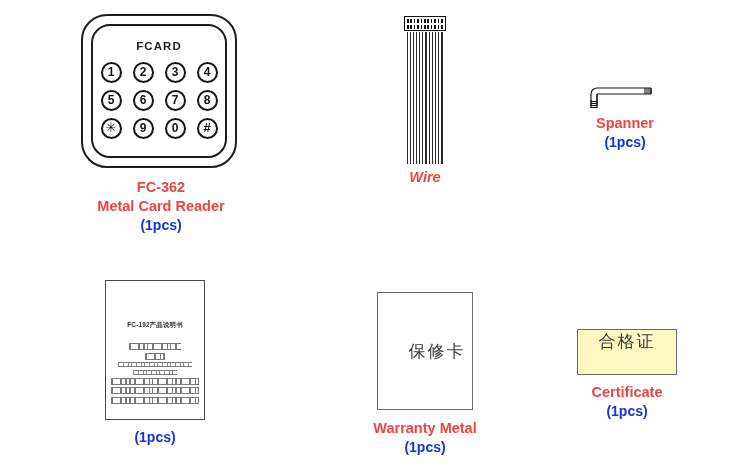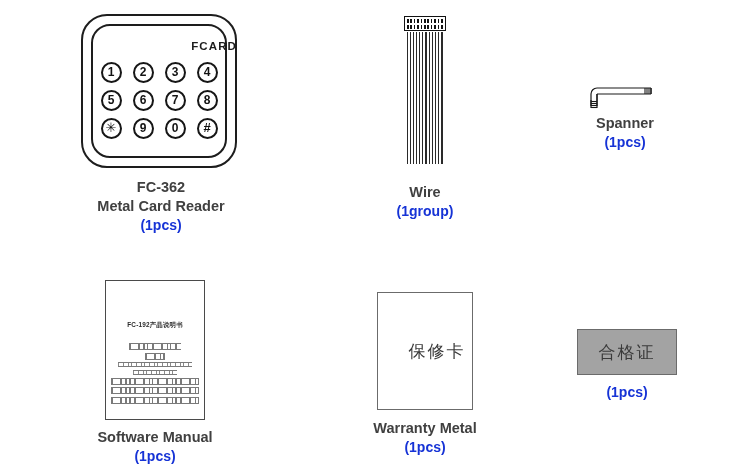--- a/index.html
+++ b/index.html
@@ -23,21 +23,21 @@
     position: absolute;
     text-align: center;
   }
   .caption {
     text-align: center;
     line-height: 1.32;
   }
   .cap-line {
     font-size: 14.5px;
     font-weight: bold;
-    color: #404040;
+    color: #ef4444;
     white-space: nowrap;
   }
   .cap-qty {
     font-size: 14px;
     font-weight: bold;
     color: #1633d6;
     white-space: nowrap;
   }
 
   
@@ -65,21 +65,21 @@
     border: 2px solid #1d1d1d;
     border-radius: 19px;
     background: #fff;
     box-sizing: border-box;
   }
   .brand {
     position: absolute;
     top: 26px;
     left: 0;
     width: 156px;
-    text-align: right;
+    text-align: center;
     font-size: 11.5px;
     font-weight: bold;
     letter-spacing: 1.1px;
     color: #1d1d1d;
   }
   .keypad {
     position: absolute;
     left: 14px;
     top: 48px;
     width: 128px;
@@ -205,24 +205,24 @@
     color: #3a3a3a;
     letter-spacing: 2px;
   }
 
   
   #certificate-art {
     width: 100px;
     height: 46px;
     margin: 0 auto;
     border: 1.4px solid #6b6b6b;
-    background: #a3a3a3;
+    background: #fef9c3;
     box-sizing: border-box;
     display: flex;
-    align-items: center;
+    align-items: flex-start;
     justify-content: center;
   }
 </style>
 </head>
 <body>
 
 <div class="stage">
 
   <div class="item" style="left:73px; top:14px; width:176px;">
     <div id="reader-art">
@@ -252,23 +252,22 @@
   </div>
 
   <div class="item" style="left:365px; top:16px; width:120px;">
     <div id="wire-art">
       <div class="wire-connector">
         <div class="pin-row top"></div>
         <div class="pin-row bot"></div>
       </div>
       <div class="wire-ribbon"></div>
     </div>
-    <div class="caption" style="margin-top:17px;">
+    <div class="caption" style="margin-top:2px;font-style:italic;">
       <div class="cap-line">Wire</div>
-      <div class="cap-qty">(1group)</div>
     </div>
   </div>
 
   <div class="item" style="left:585px; top:78px; width:80px;">
     <div id="spanner-art">
       <svg width="80" height="34" viewBox="0 0 80 34">
 
         <path d="M12 10 h54" fill="none" stroke="#1a1a1a" stroke-width="1.2"></path>
         <path d="M12 16 h54" fill="none" stroke="#1a1a1a" stroke-width="1.2"></path>
 
@@ -307,37 +306,37 @@
         <div class="glyph-row" style="width:52px;"></div>
         <div class="glyph-row" style="width:20px;"></div>
         <div class="glyph-row small" style="width:74px;"></div>
         <div class="glyph-row small" style="width:44px;"></div>
         <div class="glyph-row" style="width:88px;"></div>
         <div class="glyph-row" style="width:88px;"></div>
         <div class="glyph-row" style="width:88px;"></div>
       </div>
     </div>
     <div class="caption" style="margin-top:8px;">
-      <div class="cap-line">Software Manual</div>
       <div class="cap-qty">(1pcs)</div>
     </div>
   </div>
 
   <div class="item" style="left:355px; top:292px; width:140px;">
     <div id="warranty-art">
       <span class="cjk-label">保修卡</span>
     </div>
     <div class="caption" style="margin-top:9px;">
       <div class="cap-line">Warranty Metal</div>
       <div class="cap-qty">(1pcs)</div>
     </div>
   </div>
 
   <div class="item" style="left:557px; top:329px; width:140px;">
     <div id="certificate-art">
       <span class="cjk-label">合格证</span>
     </div>
     <div class="caption" style="margin-top:8px;">
+      <div class="cap-line">Certificate</div>
       <div class="cap-qty">(1pcs)</div>
     </div>
   </div>
 
 </div>
 
 </body></html>

